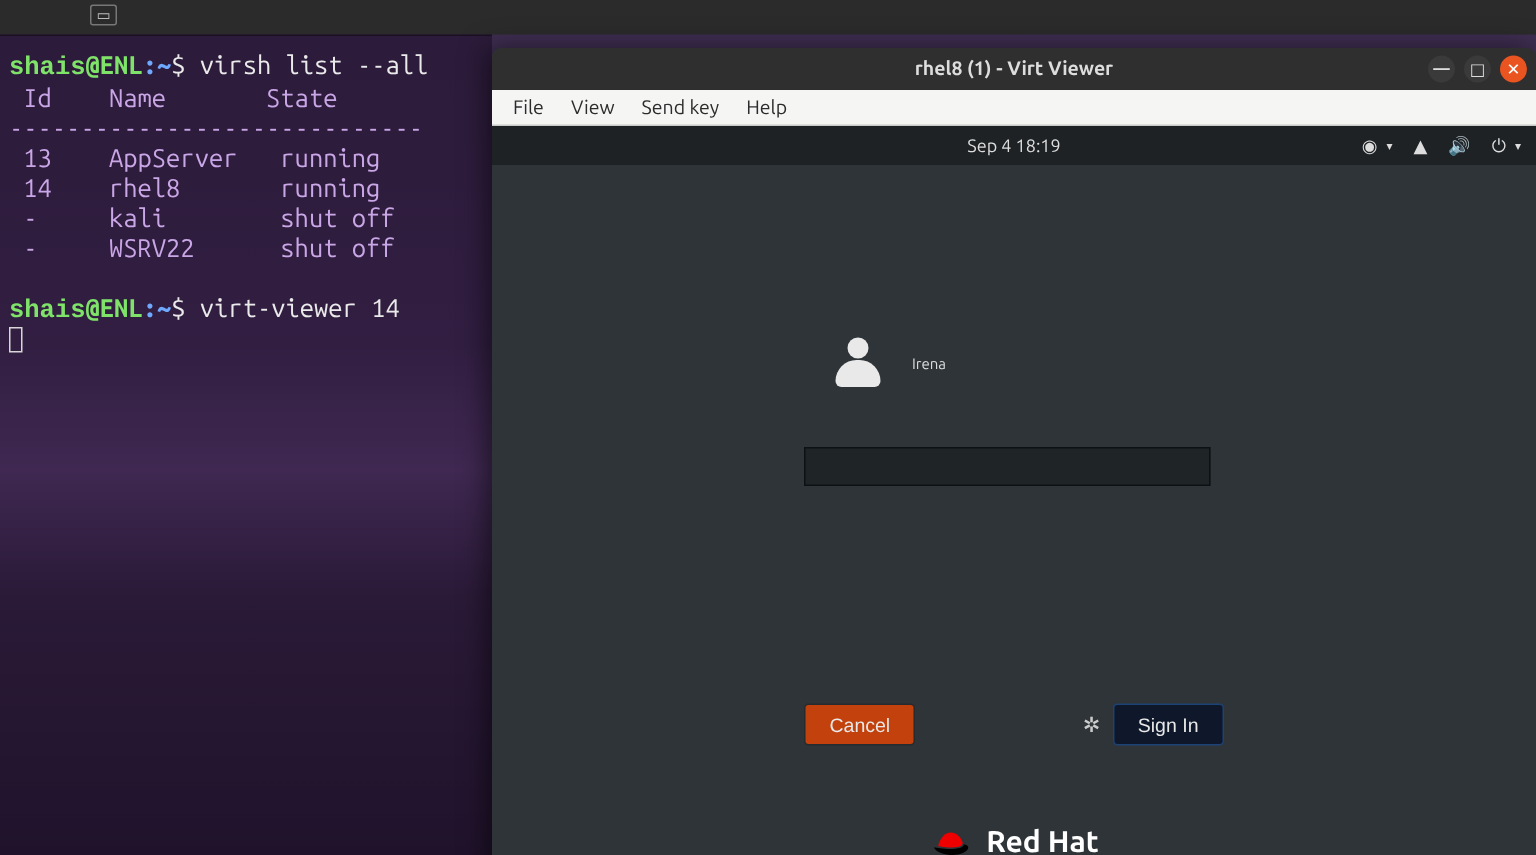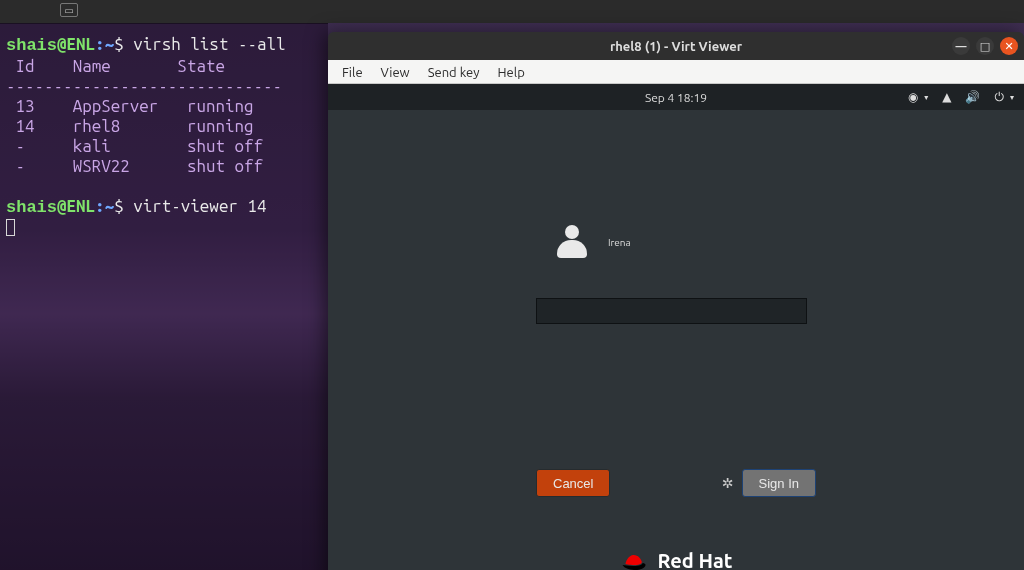--- a/index.html
+++ b/index.html
@@ -110,21 +110,21 @@
     position:absolute; left:50%; transform:translateX(-50%);
     top:385px; width:280px;
     display:flex; justify-content:space-between; align-items:center;
   }
   .btn {
     height:28px; padding:0 16px; font-size:13px;
     background:#c2410c; color:#e8e8e8;
     border:1px solid #262b2e; border-radius:3px; cursor:pointer;
     display:flex; align-items:center;
   }
-  .btn.primary { background:#737373; border-color:#1d4275; }
+  .btn.primary { background:#0f172a; border-color:#1d4275; }
   .signin-group { display:flex; align-items:center; gap:8px; }
   .gear-ic { color:#ccc; font-size:14px; cursor:pointer; }
 
   .brand {
     position:absolute; left:50%; transform:translateX(-50%);
     bottom:30px; display:flex; align-items:center; gap:10px;
     color:#fff; font-weight:700; font-size:20px;
   }
   .fedora-hat {
     width:28px; height:22px; position:relative;

